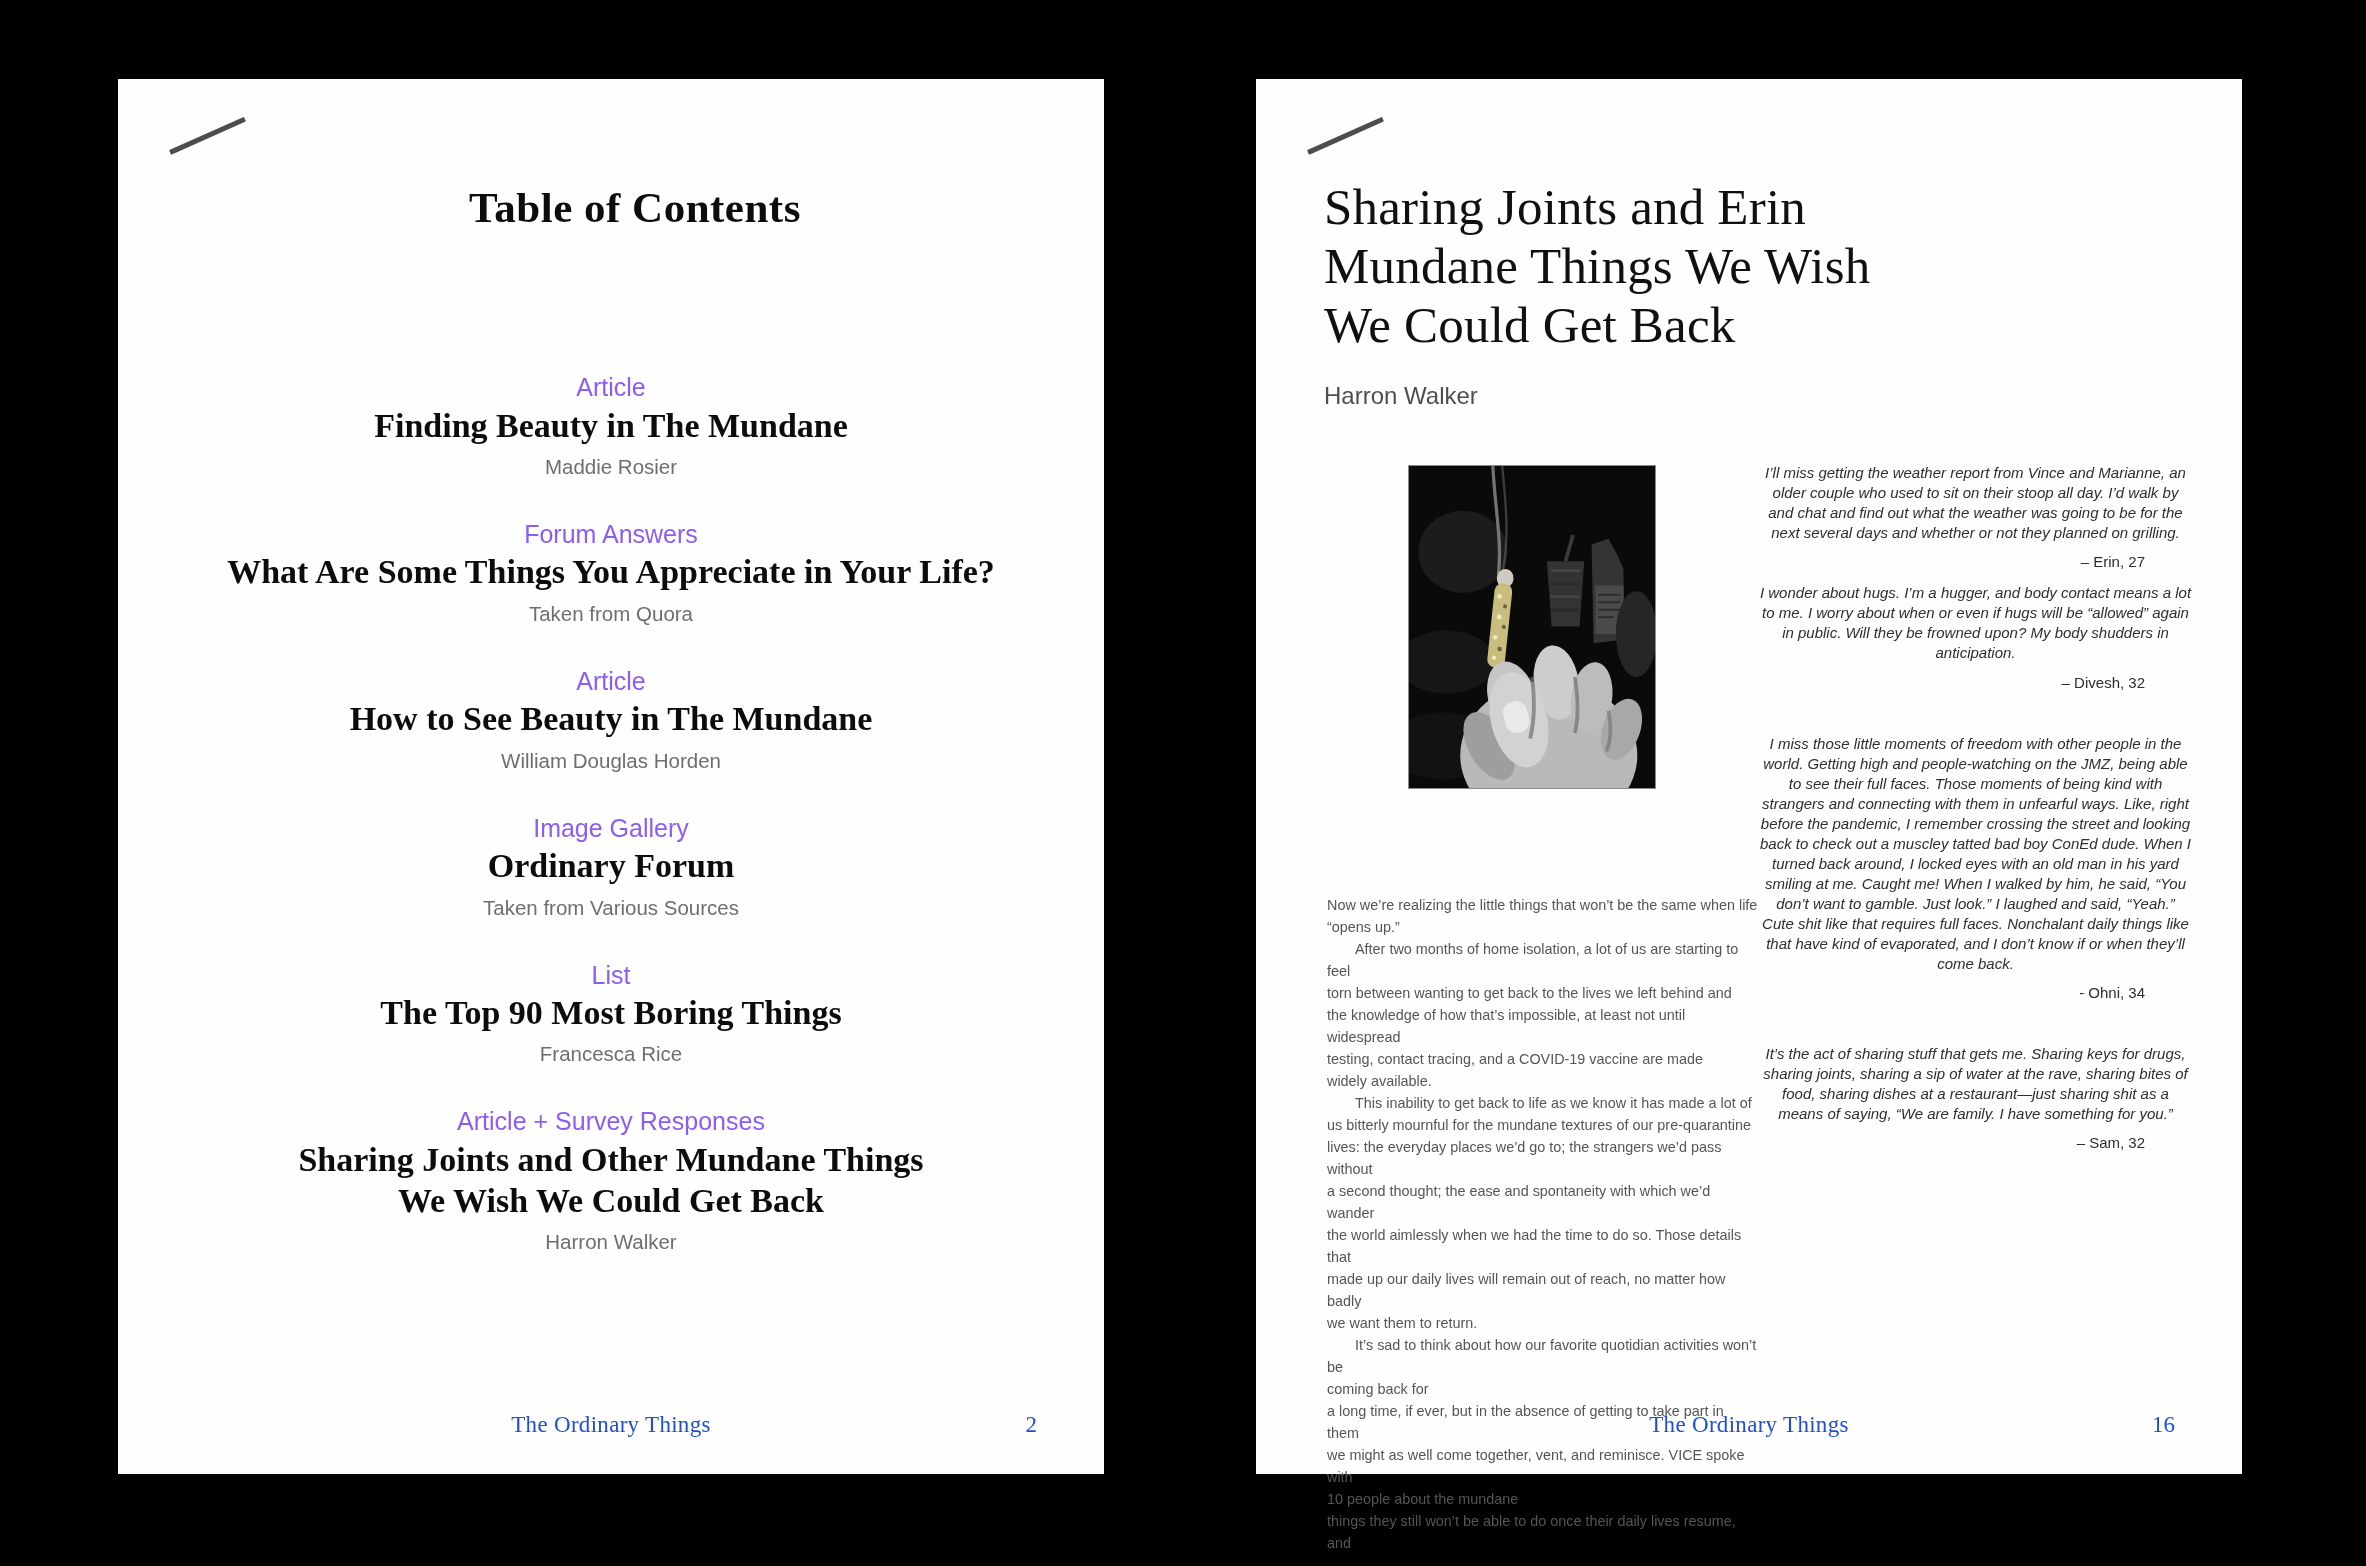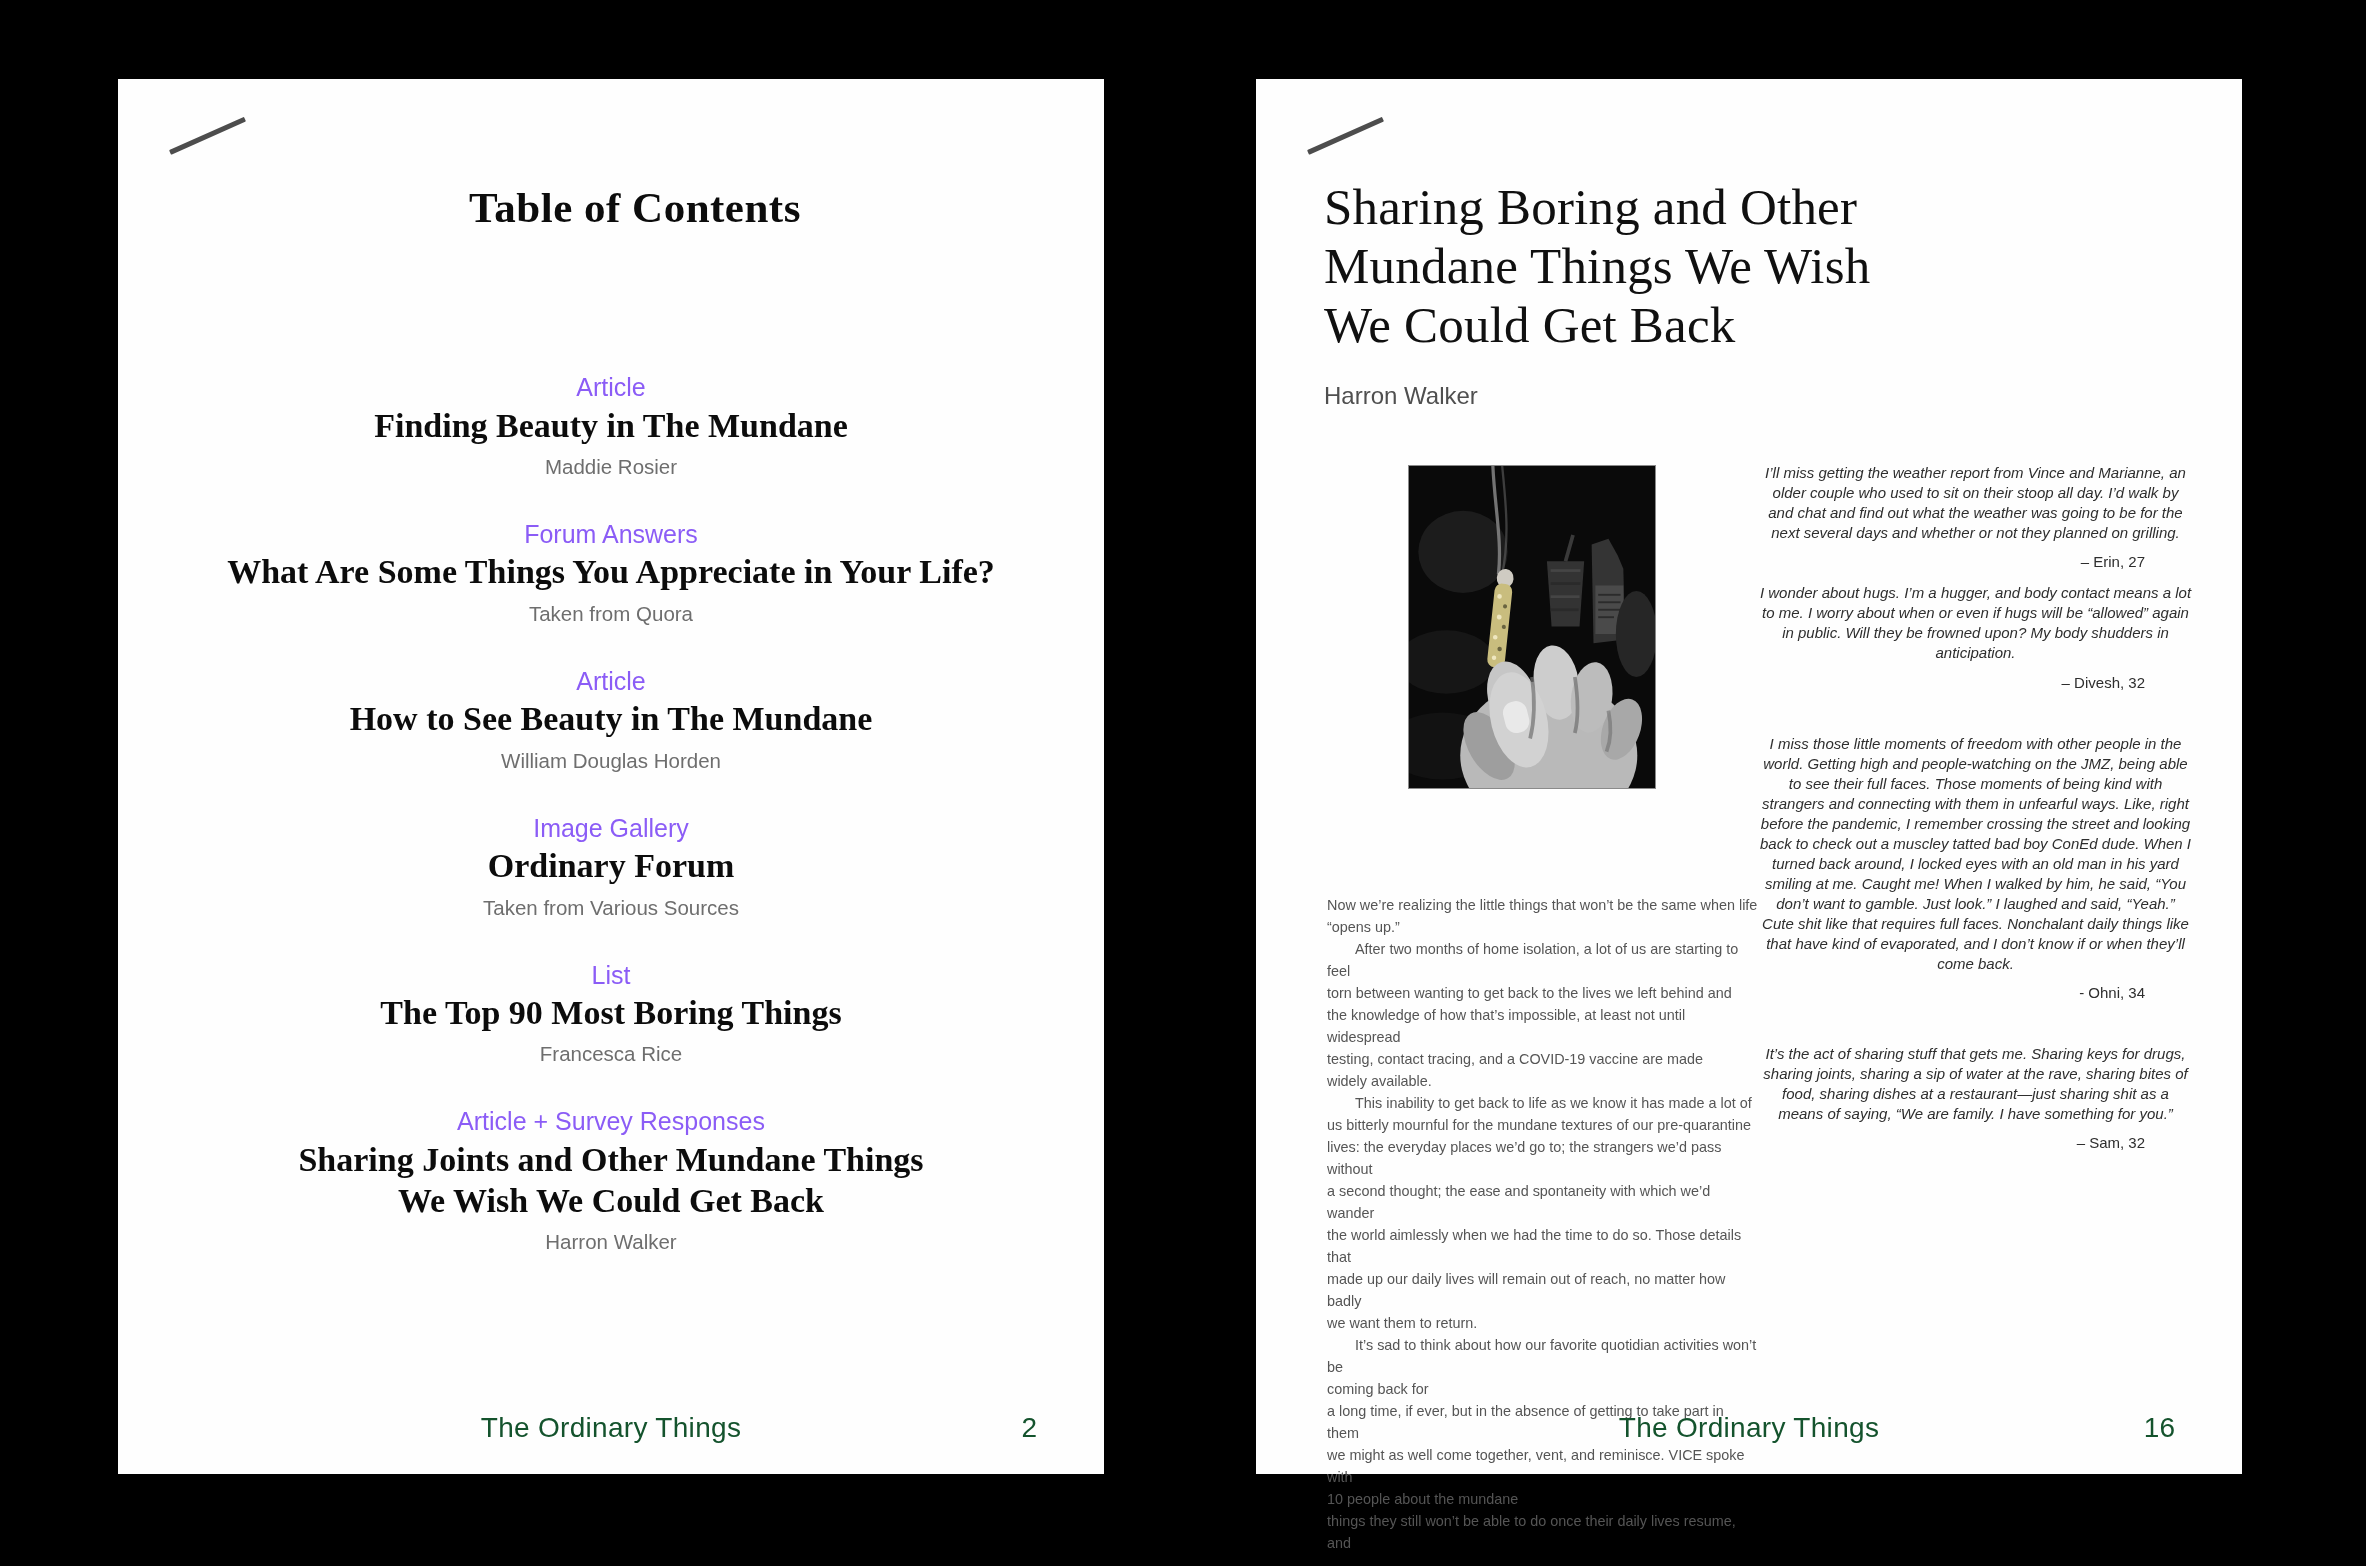--- a/index.html
+++ b/index.html
@@ -40,21 +40,21 @@
     font-family:"Liberation Serif",serif;font-weight:700;
     font-size:34px;line-height:41px;color:#0c0c0c;margin-top:5.6px;
   }
   .toc-byline{
     font-size:20.5px;line-height:24px;color:#6e6e6e;margin-top:9.3px;
   }
 
   
   .footer{
     position:absolute;bottom:34px;left:0;width:100%;height:28px;
-    font-size:28px;color:#14532d;
+    font-size:23px;color:#1d4ed8;font-family:Liberation Serif, serif;
   }
   .footer .footer-title{
     position:absolute;left:0;width:100%;text-align:center;letter-spacing:0.3px;
   }
   .footer .footer-page{
     position:absolute;right:67px;top:0;
   }
 
   
   .article-title{
@@ -139,21 +139,21 @@
   <div class="footer">
     <div class="footer-title">The Ordinary Things</div>
     <div class="footer-page">2</div>
   </div>
 </div>
 
 <div class="page" id="page-right">
   <div class="slash"></div>
 
   <div class="article-title">
-    <div>Sharing Boring and Other</div>
+    <div>Sharing Joints and Erin</div>
     <div>Mundane Things We Wish</div>
     <div>We Could Get Back</div>
   </div>
   <div class="article-byline">Harron Walker</div>
 
   <div class="photo">
     <svg viewBox="0 0 264 345" preserveAspectRatio="none">
       <rect x="0" y="0" width="264" height="345" fill="#0a0a0a"></rect>
 
       <ellipse cx="58" cy="92" rx="48" ry="44" fill="#1c1c1c"></ellipse>

